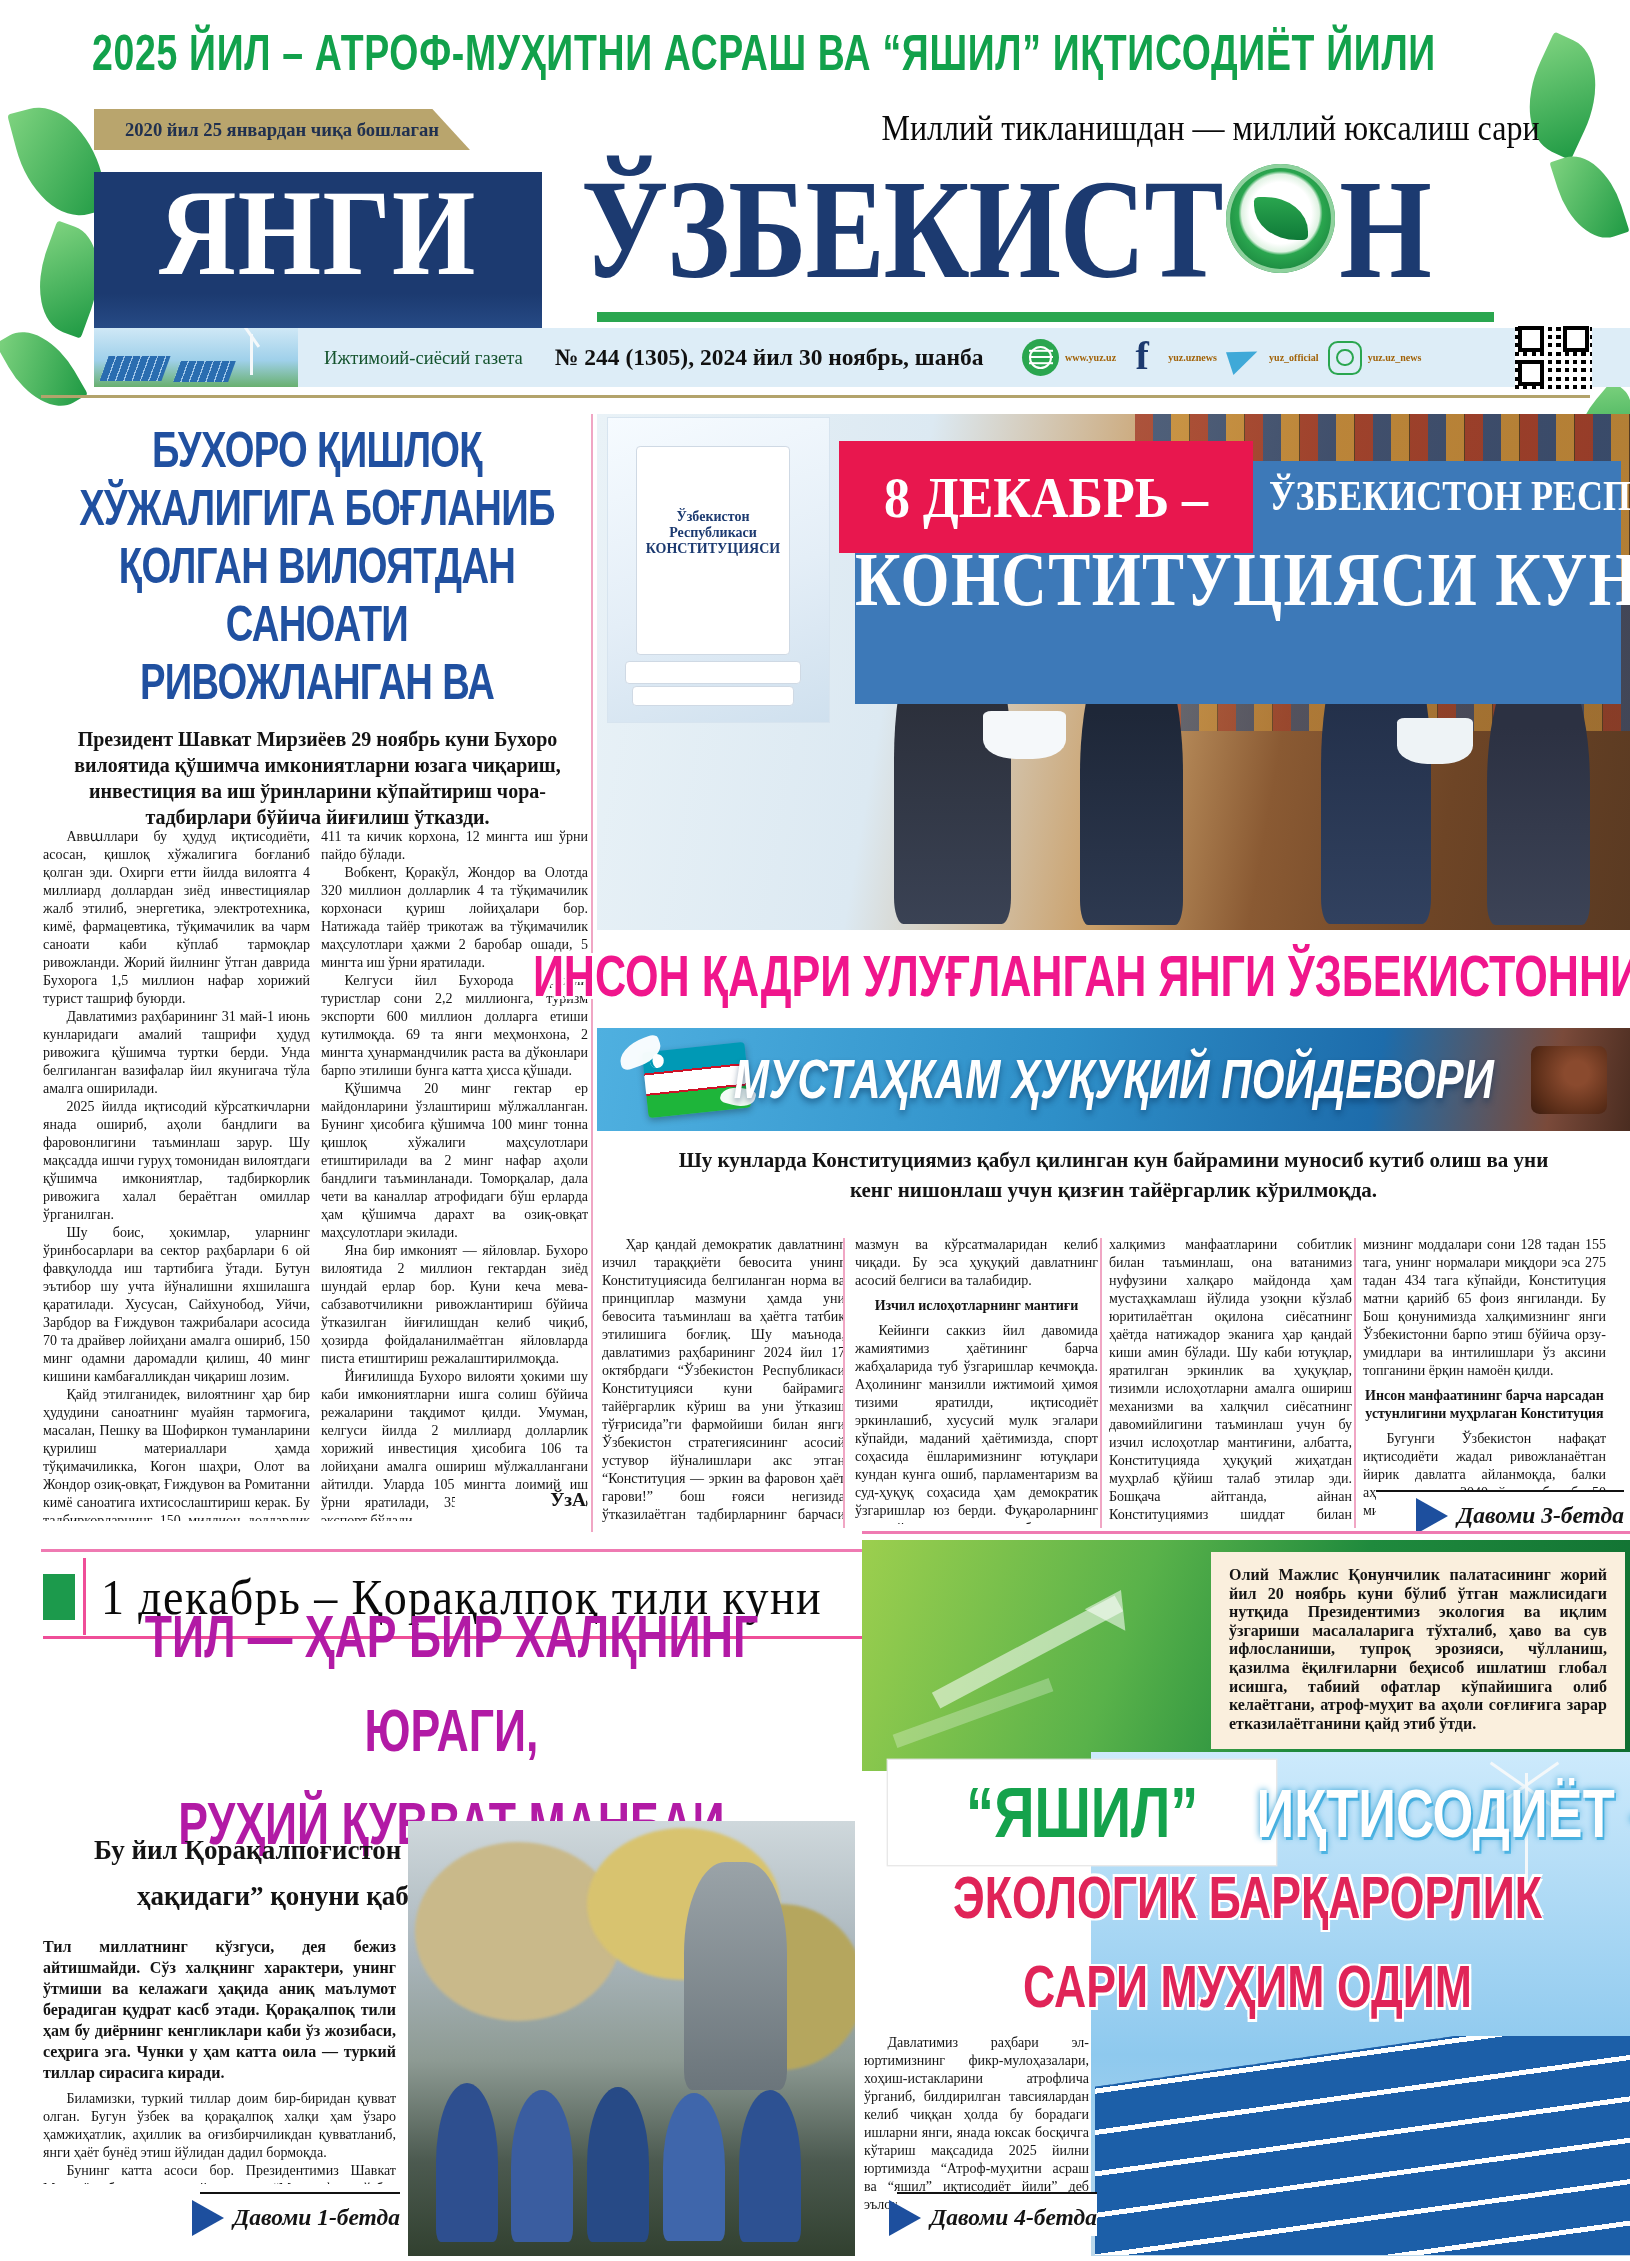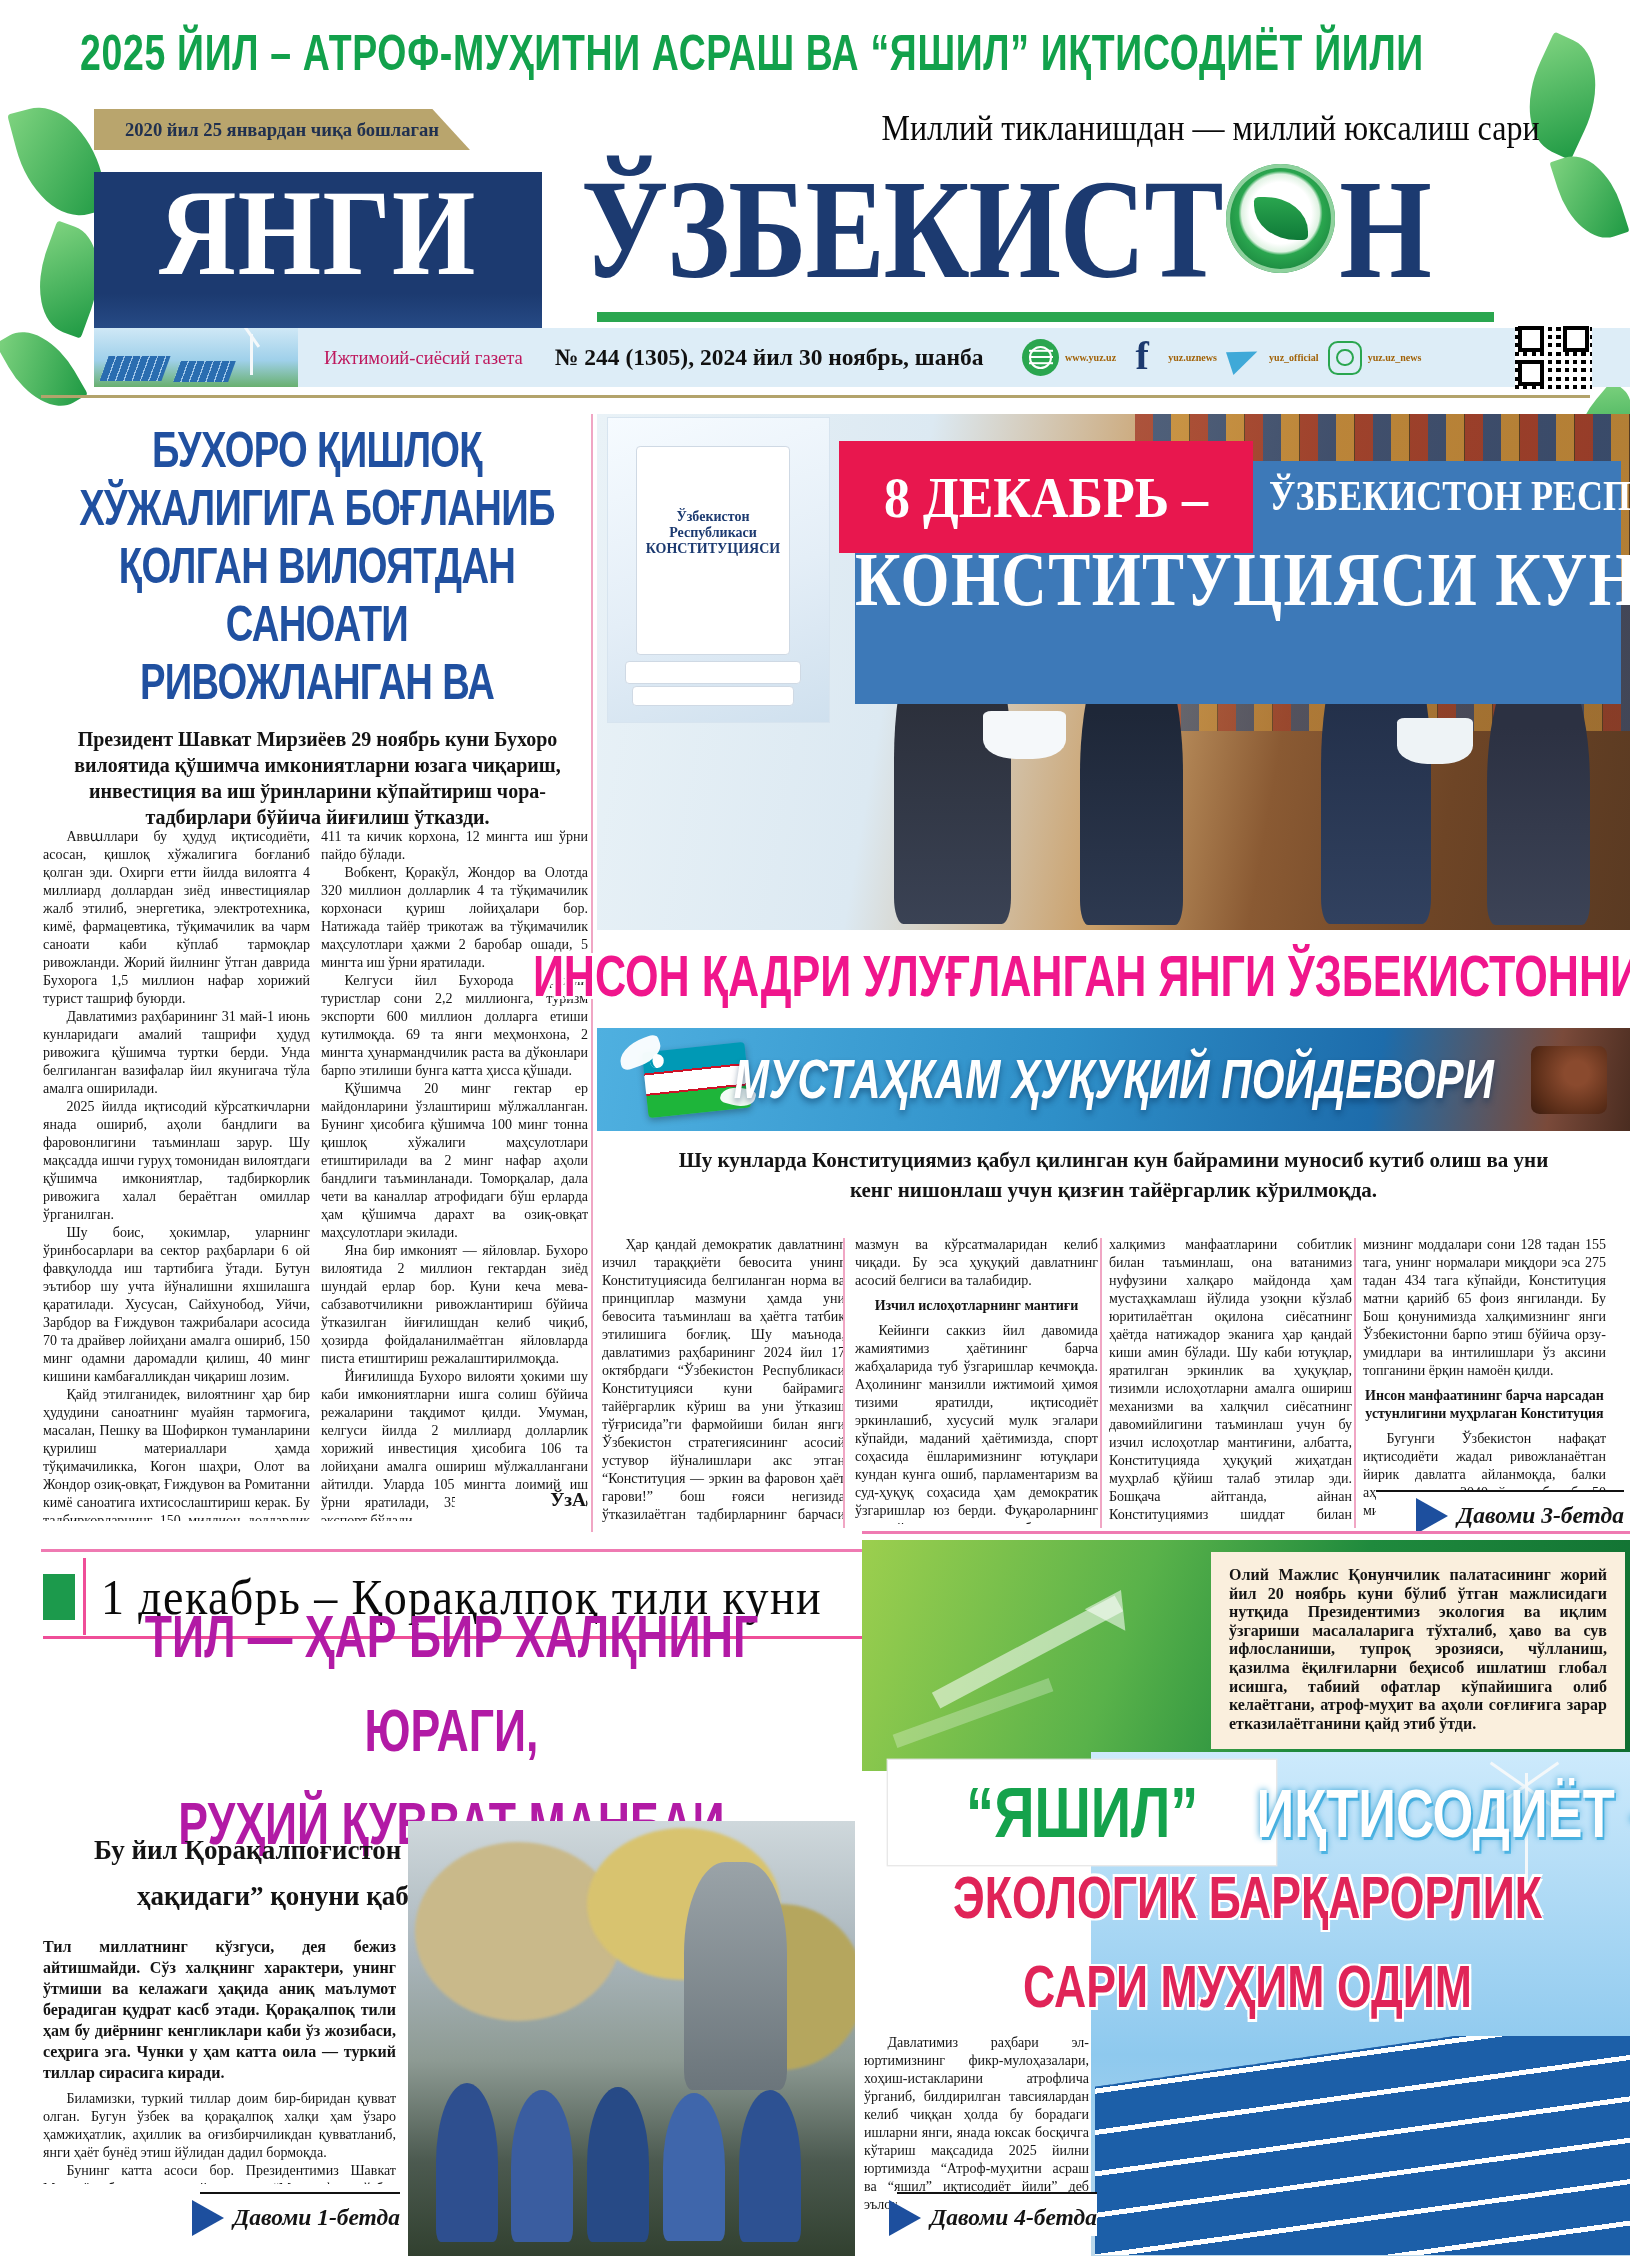--- a/index.html
+++ b/index.html
@@ -1,20 +1,20 @@
 <!DOCTYPE html>
 <html style="font-size:11px"><head>
 <meta charset="utf-8">
 <style>
   html,body{margin:0;padding:0;background:#888;}
   .page{position:relative;width:1630px;height:2261px;background:#fff;overflow:hidden;
         font-family:"Liberation Serif",serif;color:#141414;}
   .abs{position:absolute;}
   
-  .banner-top{left:0;top:15px;width:1504px;height:76px;display:flex;align-items:center;justify-content:center;}
+  .banner-top{left:12px;top:15px;width:1504px;height:76px;display:flex;align-items:center;justify-content:center;}
   .banner-top span{font-family:"Liberation Sans",sans-serif;font-weight:bold;font-size:39px;letter-spacing:0.7px;
         color:#12a14b;transform:scale(.96,1.3);white-space:nowrap;}
   .leaf{position:absolute;background:linear-gradient(135deg,#7ed37f,#1f9a44);border-radius:4% 70% 4% 70%;}
   
   .since-box{left:94px;top:109px;width:376px;height:41px;background:#b9a56d;
         clip-path:polygon(0 0,90% 0,100% 100%,0 100%);display:flex;align-items:center;justify-content:center;}
   .since-box span{font-size:18.6px;font-weight:bold;color:#20304f;}
   .slogan{left:793px;top:103px;width:835px;height:48px;display:flex;align-items:center;justify-content:center;}
   .slogan span{font-size:32px;color:#0a0a0a;transform:scaleY(1.15);white-space:nowrap;}
   .yangi-box{left:94px;top:172px;width:448px;height:156px;background:linear-gradient(#1c3a70 78%,#264a85);
@@ -26,21 +26,21 @@
         background:radial-gradient(circle at 50% 45%,#ffffff 38%,#dff2e2 48%,#2aa64f 52%,#157a38 85%);
         box-shadow:0 0 0 4.1px #8fd19e inset;}
   .eco-o:after{content:"";position:absolute;left:28px;top:33px;width:54px;height:43px;
         background:linear-gradient(#2aa64f,#0f7a38);border-radius:10% 80% 10% 80%;}
   .green-rule{left:597px;top:312px;width:897px;height:10.3px;background:#2aa64f;}
   .city-strip{left:94px;top:328px;width:204px;height:59px;
         background:linear-gradient(180deg,#cfe8f6 0%,#9fd0ea 55%,#69b06f 100%);overflow:hidden;}
   .panel{position:absolute;background:repeating-linear-gradient(90deg,#2a6db0 0 7px,#9fc6e8 7px 8.3px);}
   
   .info-band{left:298px;top:328px;width:1332px;height:59px;background:#ddedf7;display:flex;align-items:center;}
-  .info-label{font-size:18.6px;color:#be185d;margin-left:26px;white-space:nowrap;}
+  .info-label{font-size:18.6px;color:#14532d;margin-left:26px;white-space:nowrap;}
   .issue{font-size:23.5px;font-weight:bold;color:#111;margin-left:32px;white-space:nowrap;}
   .socials{display:flex;align-items:center;margin-left:39px;gap:9.7px;}
   .soc{display:flex;align-items:center;gap:5.5px;}
   .soc .lbl{font-size:10px;font-weight:bold;color:#a16207;white-space:nowrap;}
   .ic{width:37px;height:37px;border-radius:50%;position:relative;flex:0 0 auto;}
   .ic-globe{background:#2aa64f;}
   .ic-globe:before{content:"";position:absolute;inset:7px;border:2.1px solid #fff;border-radius:50%;}
   .ic-globe:after{content:"";position:absolute;left:7px;top:16.6px;width:23.5px;height:2.1px;background:#fff;
         box-shadow:0 -6.2px 0 #fff,0 6.2px 0 #fff;}
   .ic-fb{background:transparent;}

